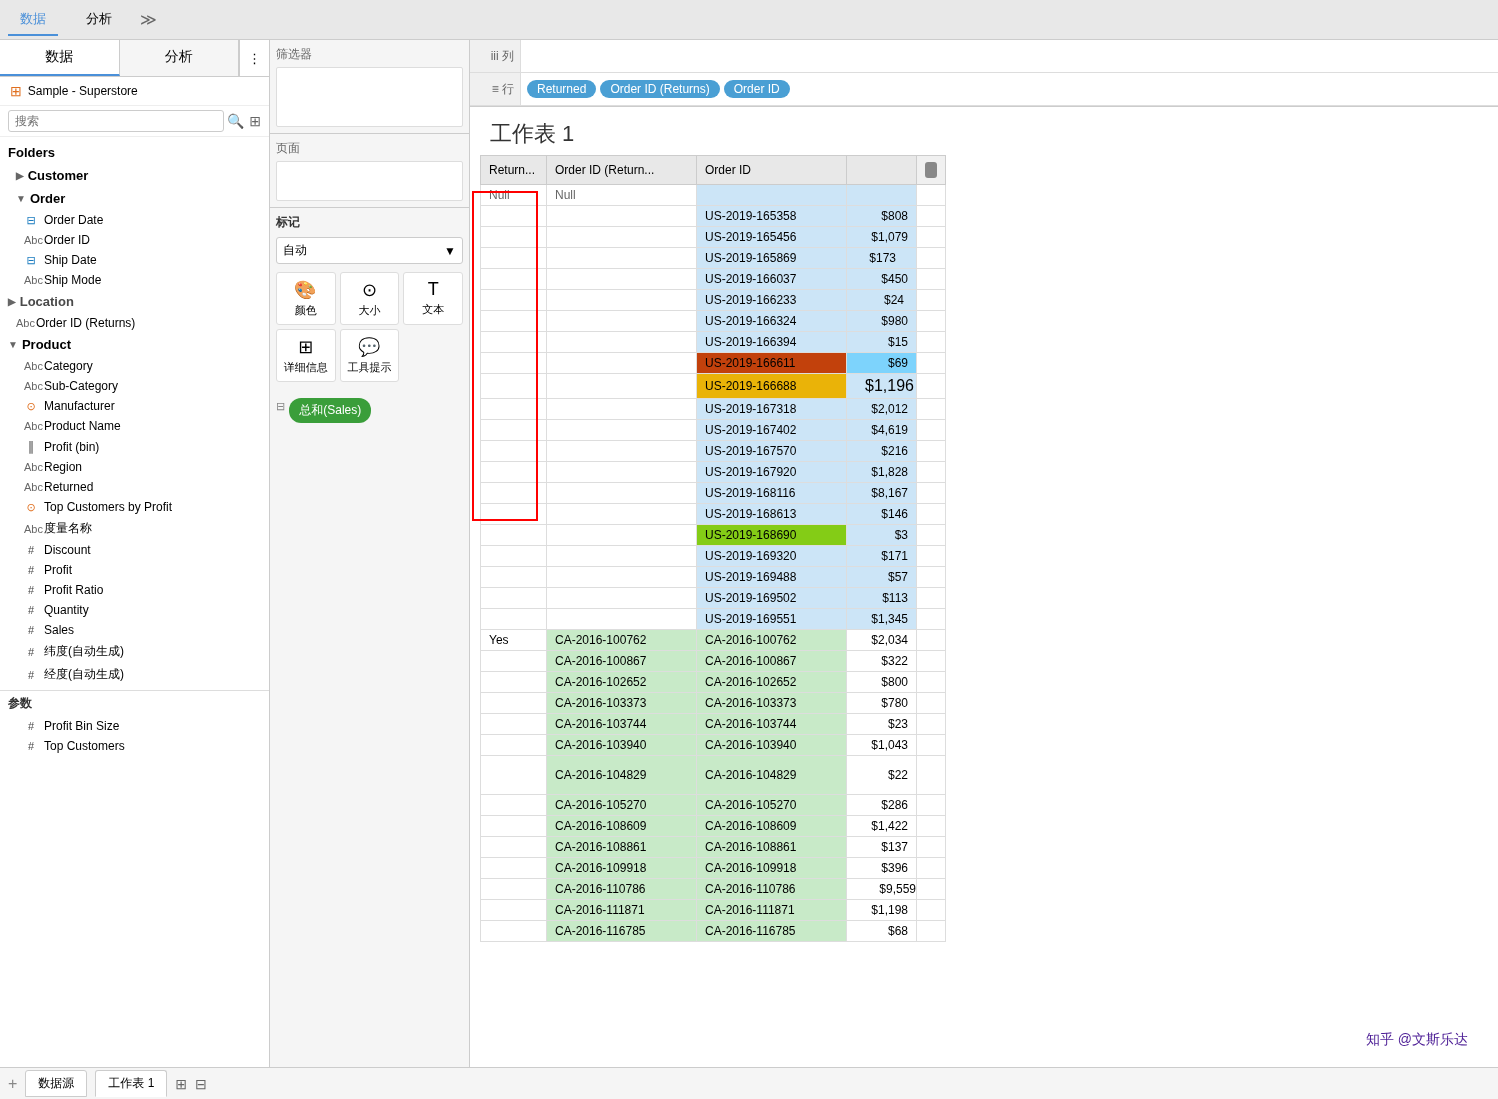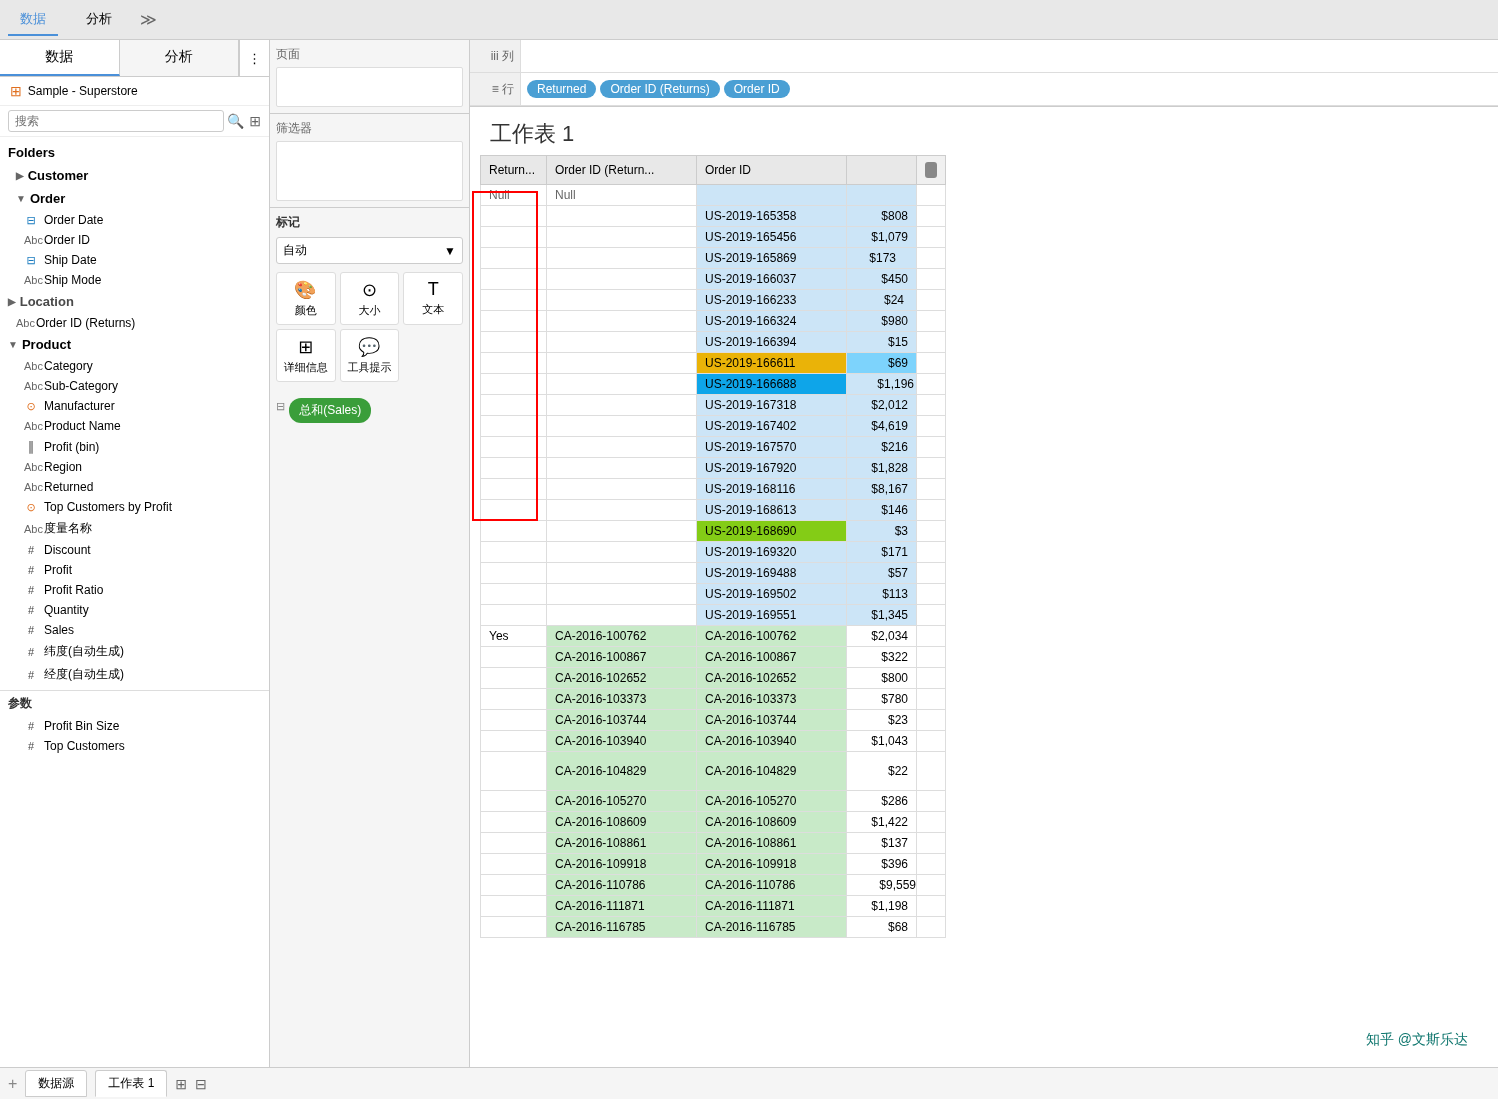--- a/index.html
+++ b/index.html
@@ -245,27 +245,27 @@
         <div class="field-item">
           <span class="field-icon param">#</span>
           <span>Top Customers</span>
         </div>
       </div>
     </div>
 
     <div class="middle-panel">
 
       <div class="card-section">
+        <div class="card-section-title">筛选器</div>
+        <div class="card-section-content" style="min-height:60px;"></div>
+      </div>
+
+      <div class="card-section">
         <div class="card-section-title">页面</div>
         <div class="card-section-content" style="min-height:40px;"></div>
-      </div>
-
-      <div class="card-section">
-        <div class="card-section-title">筛选器</div>
-        <div class="card-section-content" style="min-height:60px;"></div>
       </div>
 
       <div class="marks-section">
         <div class="marks-title">标记</div>
         <div class="marks-dropdown">
           <span>自动</span>
           <span>▼</span>
         </div>
 
         <div class="marks-buttons">
@@ -396,29 +396,29 @@
                 <tr>
       <td style="border:1px solid #ddd; padding:3px 8px; font-size:12px;"></td>
       <td style="border:1px solid #ddd; padding:3px 8px; font-size:12px;"></td>
       <td style="background:#cce5f7; border:1px solid #ddd; padding:3px 8px; font-size:12px;">US-2019-166394</td>
       <td style="background:#cce5f7; border:1px solid #ddd; padding:3px 8px; font-size:12px; text-align:right;">$15</td>
       <td></td>
     </tr>
                 <tr>
       <td style="border:1px solid #ddd; padding:3px 8px; font-size:12px;"></td>
       <td style="border:1px solid #ddd; padding:3px 8px; font-size:12px;"></td>
-      <td style="background:#eab308; border:1px solid #ddd; padding:3px 8px; font-size:12px;">US-2019-166611</td>
+      <td style="background:#c2410c; border:1px solid #ddd; padding:3px 8px; font-size:12px;">US-2019-166611</td>
       <td style="background:#7dd3fc; border:1px solid #ddd; padding:3px 8px; font-size:12px; text-align:right;">$69</td>
       <td></td>
     </tr>
                 <tr>
       <td style="border:1px solid #ddd; padding:3px 8px; font-size:12px;"></td>
       <td style="border:1px solid #ddd; padding:3px 8px; font-size:12px;"></td>
-      <td style="background:#0ea5e9; border:1px solid #ddd; padding:3px 8px; font-size:12px;">US-2019-166688</td>
-      <td style="background:#cce5f7; border:1px solid #ddd; padding:3px 2px; font-size:12px; text-align:right;">$1,196</td>
+      <td style="background:#eab308; border:1px solid #ddd; padding:3px 8px; font-size:12px;">US-2019-166688</td>
+      <td style="background:#cce5f7; border:1px solid #ddd; padding:3px 2px; font-size:16px; text-align:right;">$1,196</td>
       <td></td>
     </tr>
                 <tr>
       <td style="border:1px solid #ddd; padding:3px 8px; font-size:12px;"></td>
       <td style="border:1px solid #ddd; padding:3px 8px; font-size:12px;"></td>
       <td style="background:#cce5f7; border:1px solid #ddd; padding:3px 8px; font-size:12px;">US-2019-167318</td>
       <td style="background:#cce5f7; border:1px solid #ddd; padding:3px 8px; font-size:12px; text-align:right;">$2,012</td>
       <td></td>
     </tr>
                 <tr>
@@ -602,14 +602,14 @@
     <div class="bottom-tab">
       <span>数据源</span>
     </div>
     <div class="bottom-tab active">
       <span>工作表 1</span>
     </div>
     <span class="bottom-icon">⊞</span>
     <span class="bottom-icon">⊟</span>
   </div>
 
-  <div style="position:fixed; bottom:50px; right:30px; color:#0f766e; font-size:14px; pointer-events:none;">知乎 @文斯乐达</div>
+  <div style="position:fixed; bottom:50px; right:30px; color:#4c1d95; font-size:14px; pointer-events:none;">知乎 @文斯乐达</div>
 </div>
 
 </body></html>

